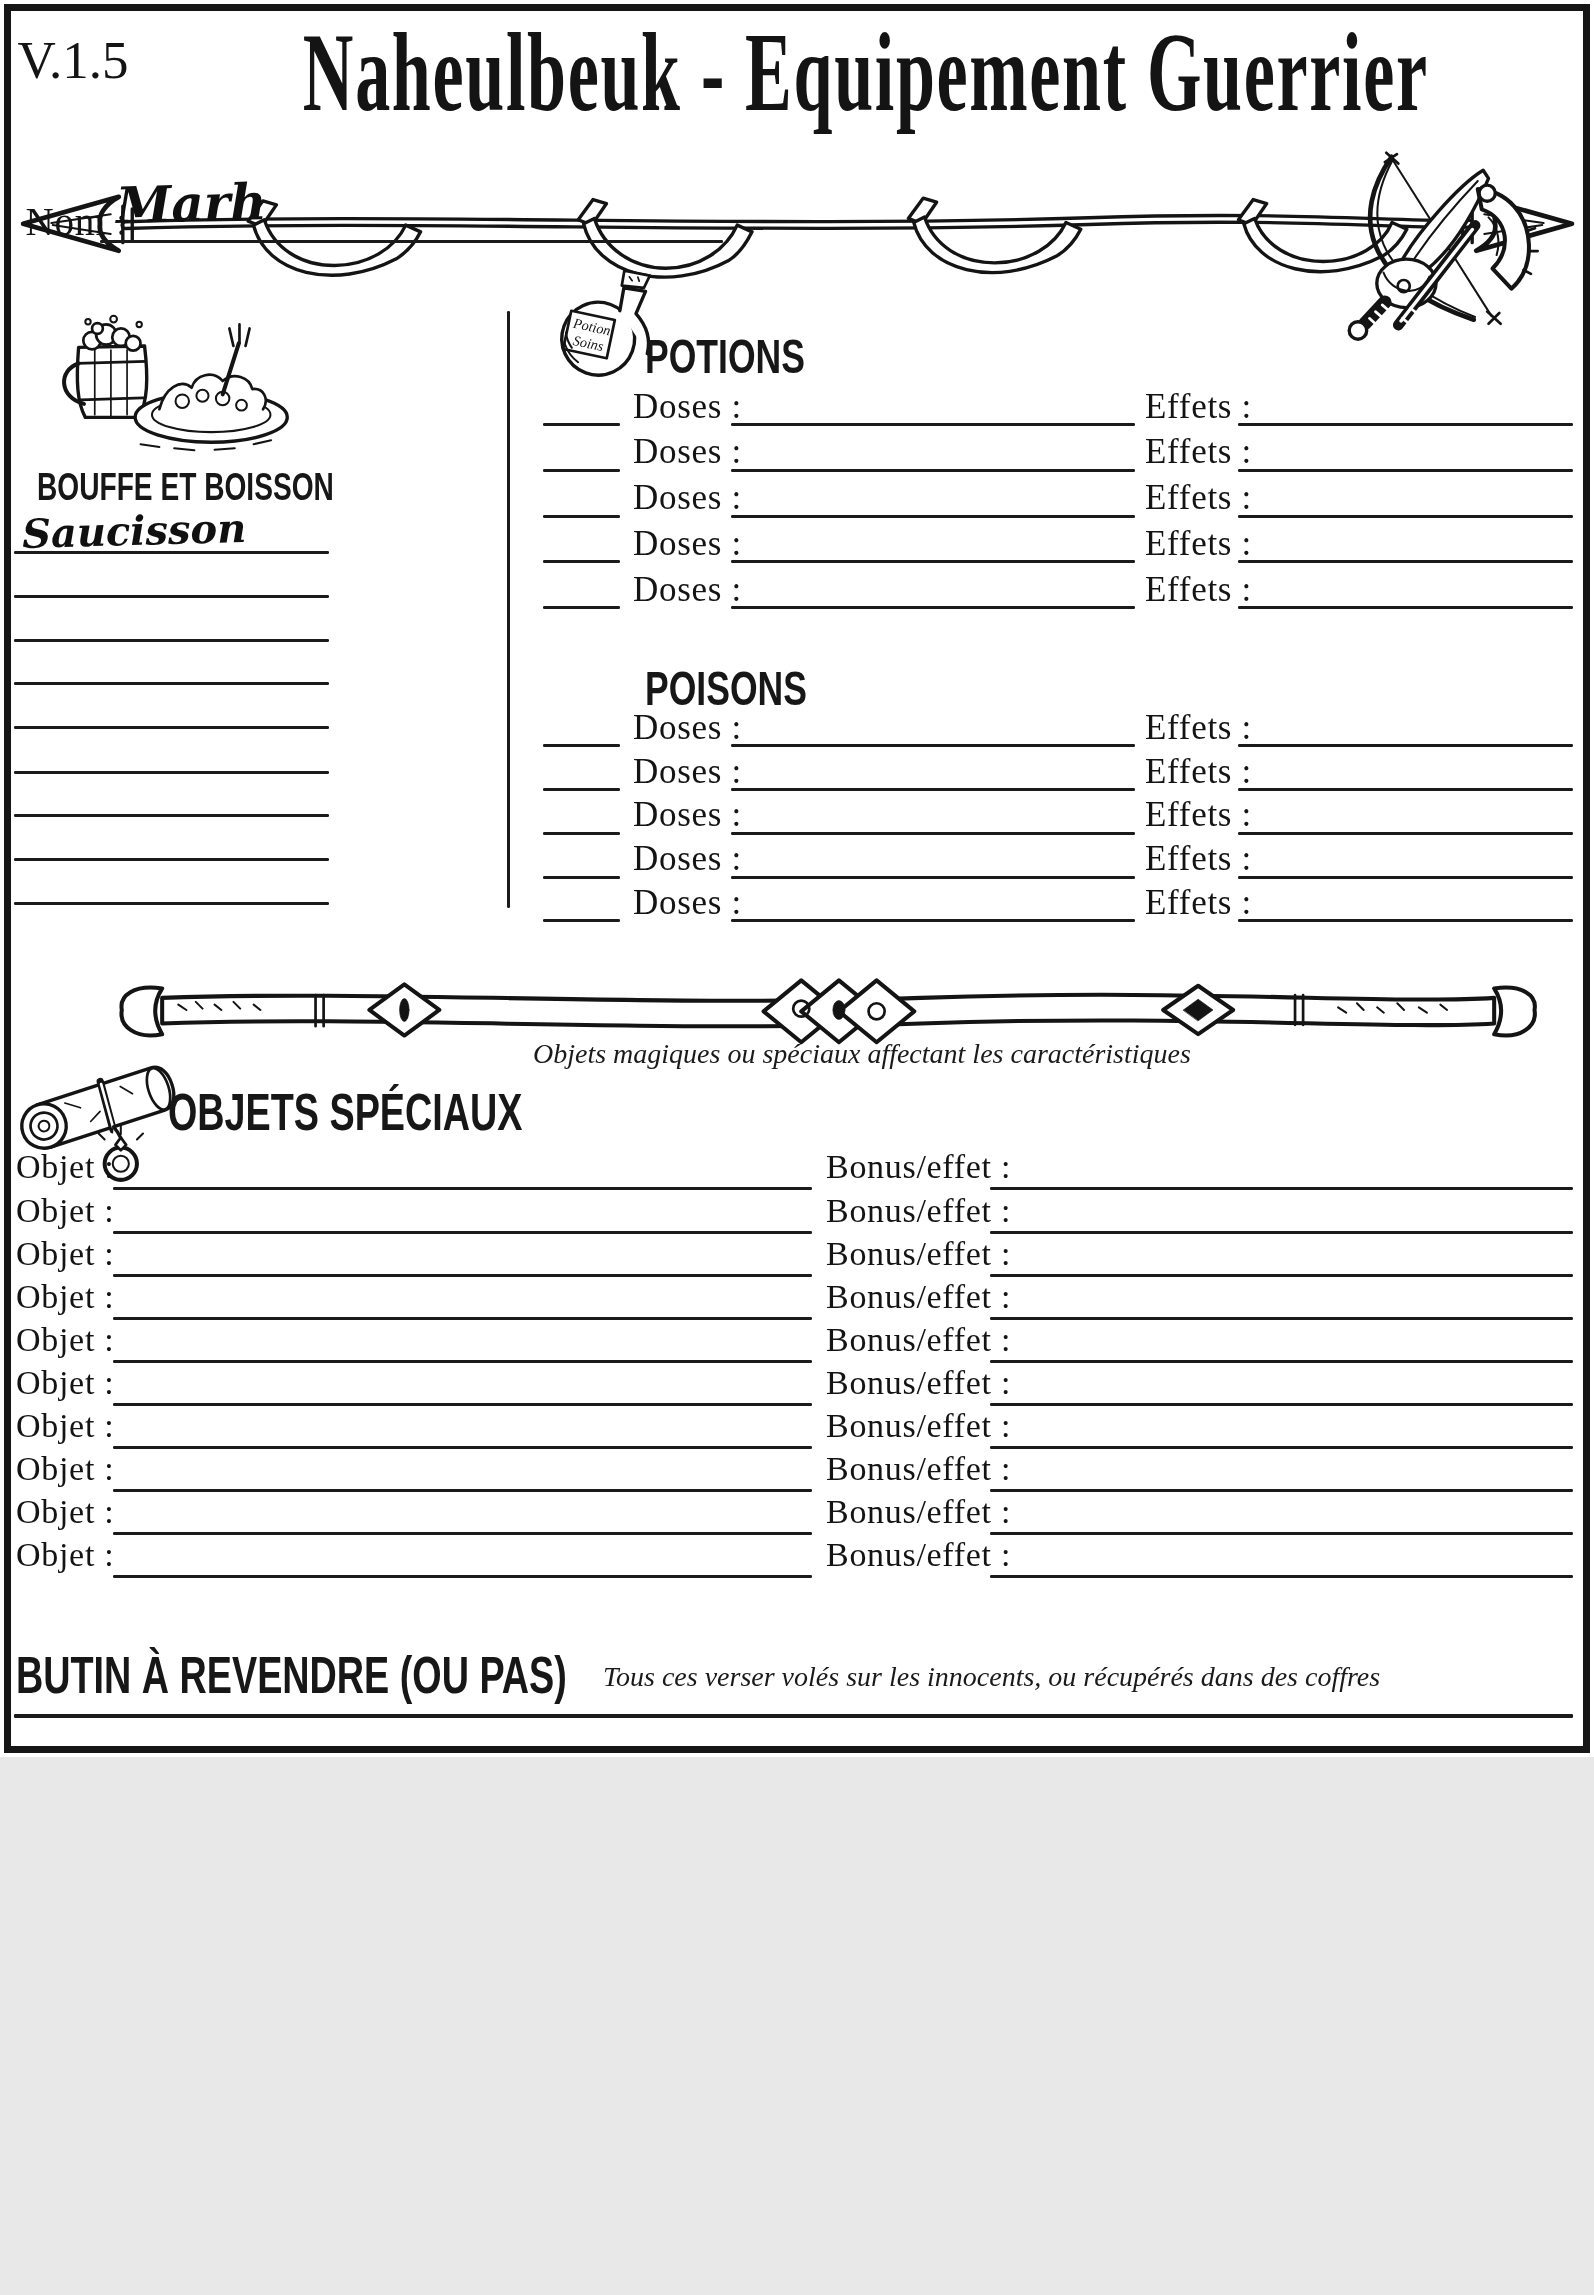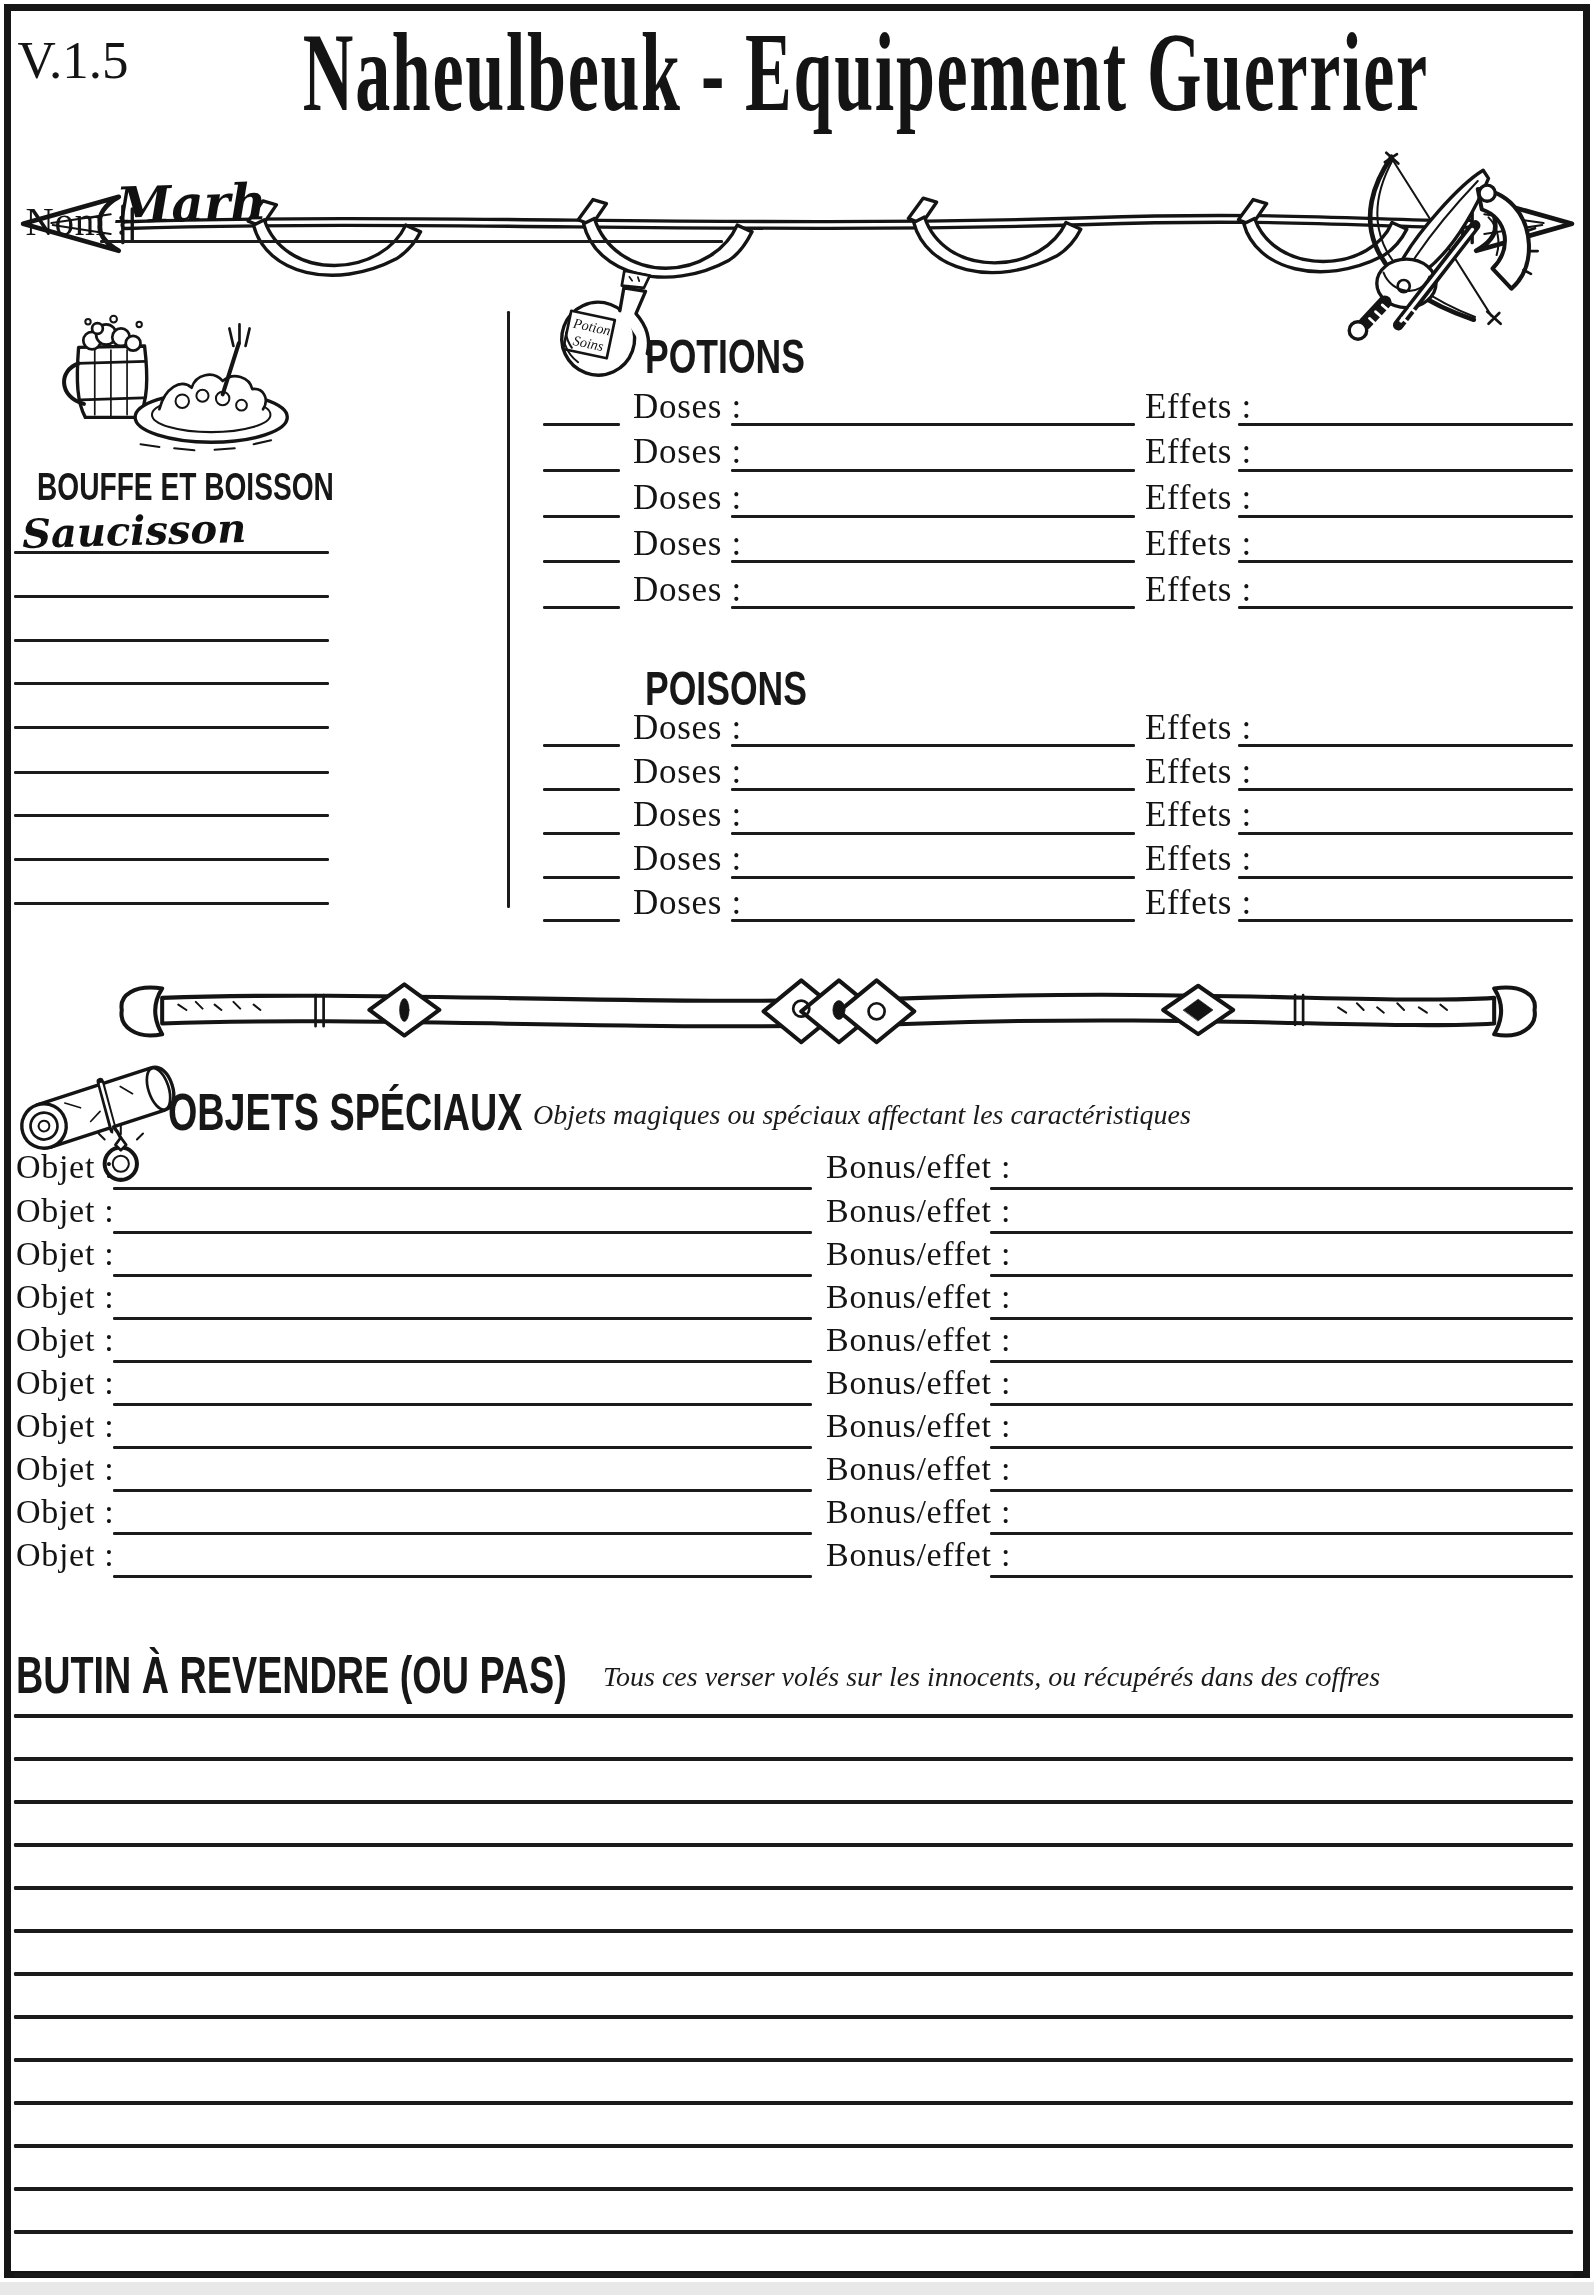--- a/index.html
+++ b/index.html
@@ -1,18 +1,18 @@
 <!DOCTYPE html>
 <html style="font-size:10.8px"><head>
 <meta charset="utf-8">
 <style>
   * { margin:0; padding:0; box-sizing:border-box; }
   html,body { background:#e8e8e8; }
   body { width:1594px; height:2295px; position:relative; }
-  .page { position:absolute; left:0; top:0; width:1594px; height:2282px; background:#fff; color:#141414; overflow:hidden; }
+  .page { position:absolute; left:0; top:0; width:1594px; height:1757px; background:#fff; color:#141414; overflow:hidden; }
   .page-border { position:absolute; inset:4px; border:7.4px solid #161616; pointer-events:none; }
   .rule { position:absolute; background:#1b1b1b; height:3.4px; border-radius:1.3px; }
   .label { position:absolute; font-family:"Liberation Serif", serif; color:#141414; white-space:nowrap; letter-spacing:0.7px; }
   .heading { position:absolute; font-family:"Liberation Sans", sans-serif; font-weight:900; color:#171717; white-space:nowrap; transform:scaleX(0.74); transform-origin:left bottom; letter-spacing:0px; }
   .subtitle { position:absolute; font-family:"Liberation Serif", serif; font-style:italic; color:#1a1a1a; white-space:nowrap; }
   .hand { position:absolute; font-family:"DejaVu Serif", serif; font-style:italic; font-weight:700; color:#101010; white-space:nowrap; transform:rotate(-1.5deg); }
   .version { position:absolute; left:17.5px; top:30px; font-family:"Liberation Serif", serif; font-size:53px; color:#141414; }
   .title { position:absolute; left:0; right:0; top:6.7px; text-align:center; font-family:"Liberation Serif", serif; font-weight:700; font-size:113px; transform:scaleX(0.62); transform-origin:center top; white-space:nowrap; color:#141414; letter-spacing:2.7px; }
   svg { position:absolute; overflow:visible; }
   svg path, svg circle, svg ellipse, svg line { vector-effect:none; }
@@ -241,21 +241,21 @@
         <path d="M150,128 C162,156 152,178 136,192 L128,182" stroke-width="5" fill="#fff"></path>
       </g>
       <circle cx="172" cy="178" r="24" fill="#fff" stroke-width="6"></circle>
       <circle cx="172" cy="178" r="12" stroke-width="3"></circle>
       <path d="M164,150 l8,-11 8,11 -8,8 Z" fill="#fff" stroke-width="4"></path>
       <path d="M148,142 l-9,-9 M172,134 l0,-13 M196,142 l9,-9" stroke-width="3"></path>
     </g>
   </svg>
 
   <div class="heading" style="left:168px; top:1083px; font-size:51px;">OBJETS SPÉCIAUX</div>
-  <div class="subtitle" style="left:533px; top:1099px; font-size:28px;text-align:center;">Objets magiques ou spéciaux affectant les caractéristiques</div>
+  <div class="subtitle" style="left:533px; top:1038px; font-size:28px;text-align:center;">Objets magiques ou spéciaux affectant les caractéristiques</div>
   <div id="objet-rows">
       <div class="label" style="left: 16px; top: 1148px; font-size: 34px;">Objet :</div>
       <div class="rule" style="left: 113px; top: 1187px; width: 699px; height: 2.7px;"></div>
       <div class="label" style="left: 826px; top: 1148px; font-size: 34px;">Bonus/effet :</div>
       <div class="rule" style="left: 990px; top: 1187px; width: 583px; height: 2.7px;"></div>
       <div class="label" style="left: 16px; top: 1192px; font-size: 34px;">Objet :</div>
       <div class="rule" style="left: 113px; top: 1231px; width: 699px; height: 2.7px;"></div>
       <div class="label" style="left: 826px; top: 1192px; font-size: 34px;">Bonus/effet :</div>
       <div class="rule" style="left: 990px; top: 1231px; width: 583px; height: 2.7px;"></div>
       <div class="label" style="left: 16px; top: 1235px; font-size: 34px;">Objet :</div>

